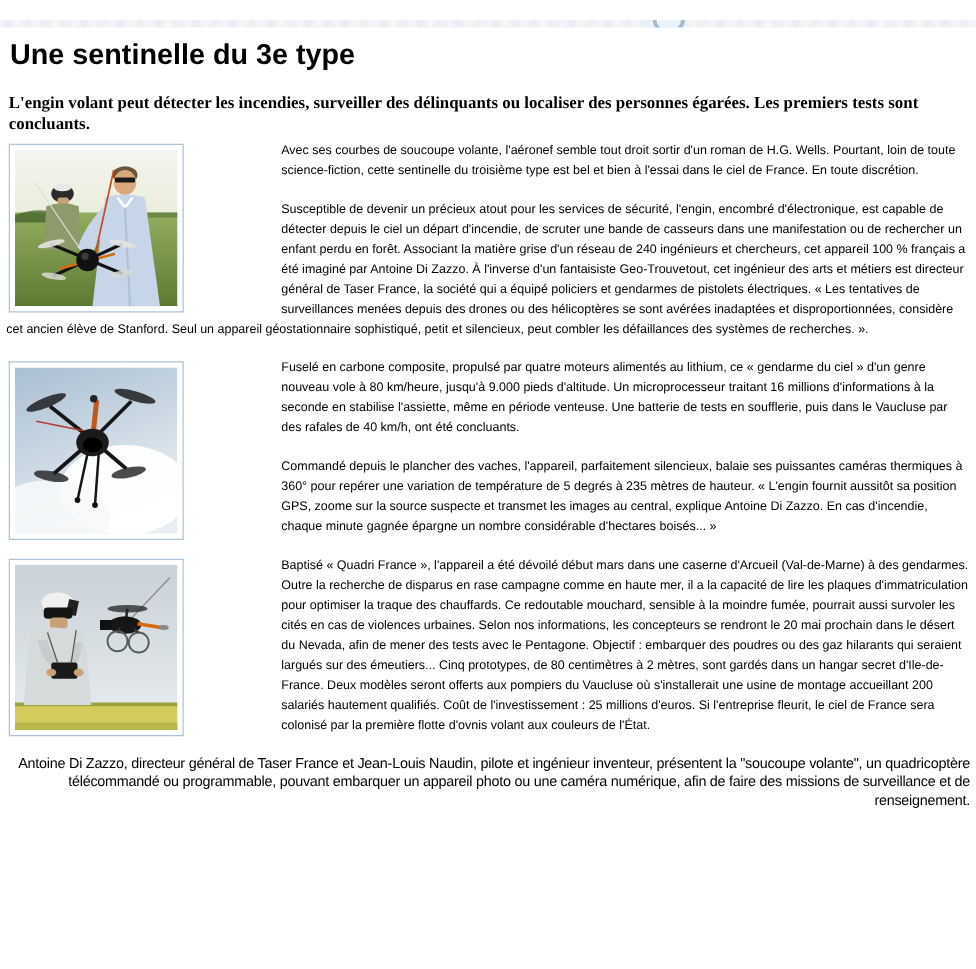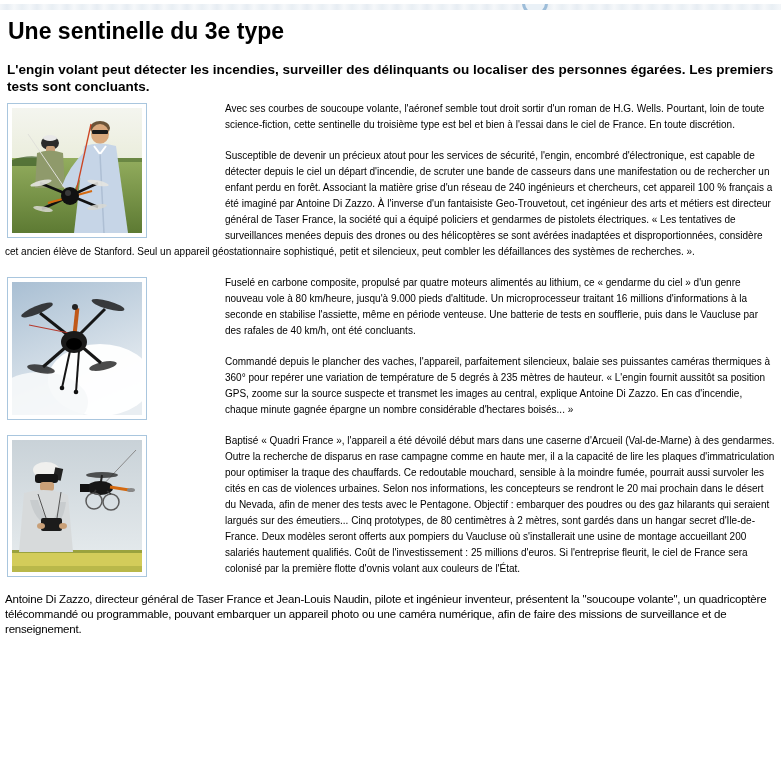--- a/index.html
+++ b/index.html
@@ -7,21 +7,21 @@
     padding: 0;
     background: #ffffff;
   }
   body {
     width: 781px;
     height: 775px;
     overflow: hidden;
     font-family: "Liberation Sans", sans-serif;
     color: #000;
   }
-  .page { padding: 4px 5px; }
+  .page { padding: 16px 5px; }
 
   
   .top-strip {
     position: relative;
     height: 6px;
     margin: 0 -5px;
     overflow: hidden;
     background: repeating-linear-gradient(90deg,
       #f3f6f9 0px, #e7edf3 7px, #f6f8fa 14px, #e9eff4 22px, #f4f7fa 30px);
   }
@@ -40,20 +40,21 @@
     font-size: 23px;
     font-weight: bold;
     margin: 8px 0 17px 3px;
     line-height: 26px;
   }
   .subtitle {
     font-weight: bold;
     font-size: 13.5px;
     line-height: 17px;
     margin: 0 2px 6px 2px;
+    font-family: Liberation Serif, serif;
   }
 
   .section { }
   .section p {
     font-size: 10px;
     line-height: 16px;
     margin: 0 0 15px 0;
     text-align: left;
   }
 
@@ -68,20 +69,21 @@
     line-height: 0;
   }
   .imgbox svg { display: block; }
 
   .caption {
     font-size: 11.5px;
     line-height: 15px;
     letter-spacing: -0.2px;
     margin: 9px 0 0 0;
     clear: both;
+    text-align: right;
   }
 </style>
 </head>
 <body>
 
 <div class="page">
 
   <div class="top-strip">
     <div class="ring"></div>
   </div>

